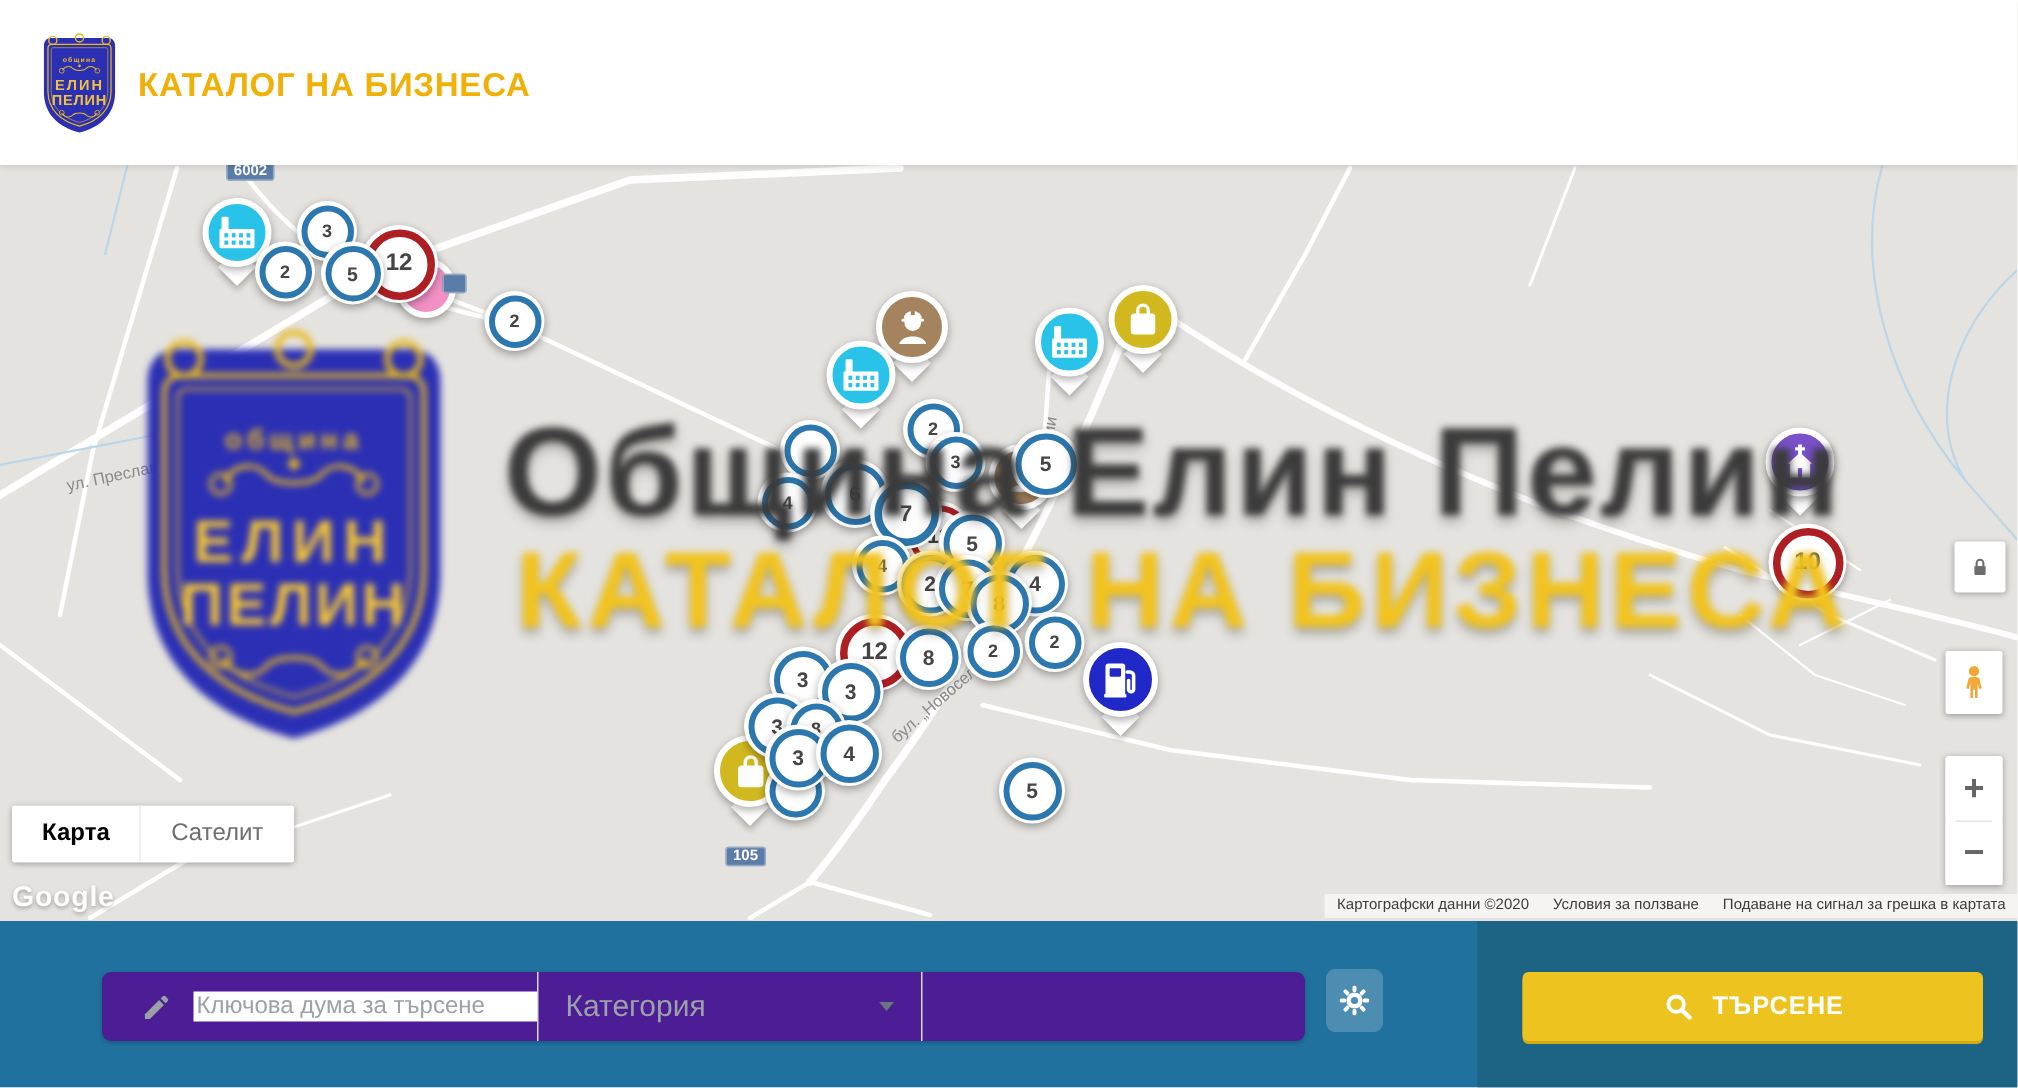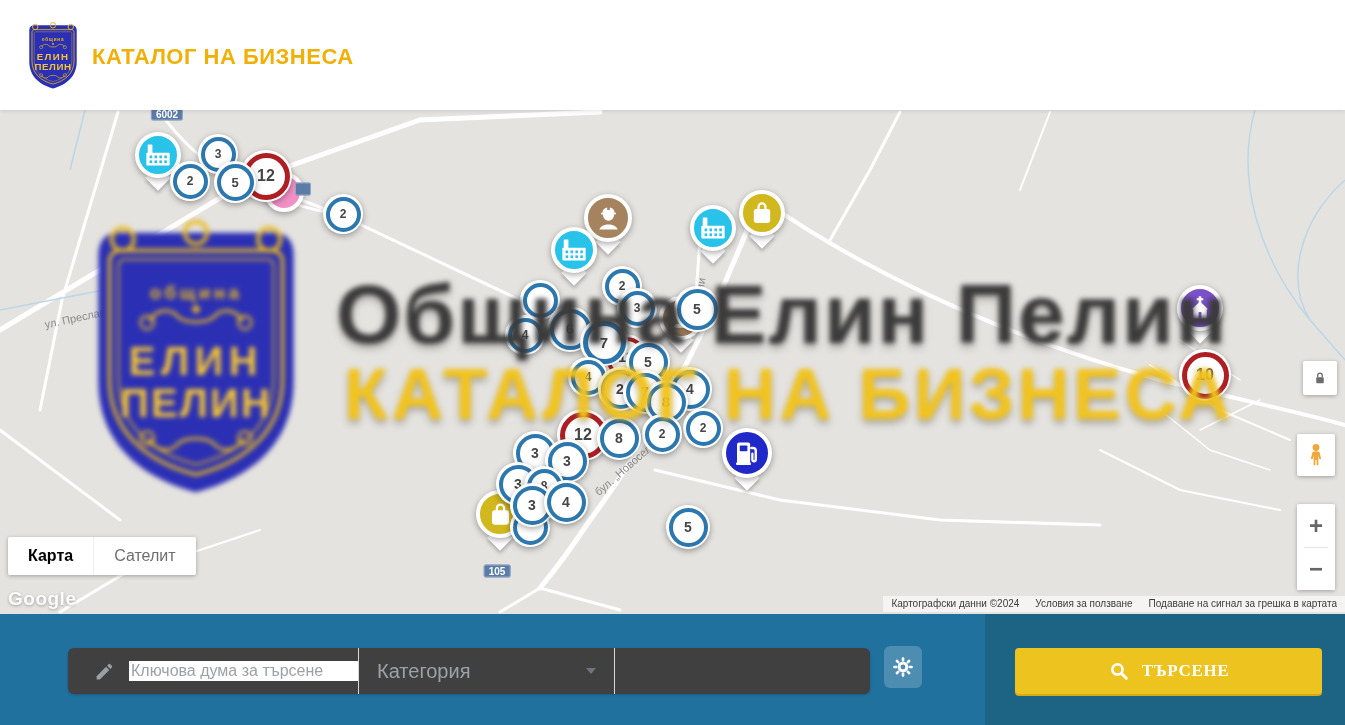--- a/index.html
+++ b/index.html
@@ -68,39 +68,39 @@
   .lock-btn{left:1303px;top:251px;width:34px;height:34px;}
   .pegman-btn{left:1297px;top:324px;width:38px;height:42px;}
   .zoomctl{left:1297px;top:394px;width:38px;height:86px;flex-direction:column;padding:0;}
   .zoomctl button{width:38px;height:42px;background:#fff;border:none;font-size:24px;font-weight:bold;
     color:#666;cursor:pointer;line-height:1;font-family:"Liberation Sans",sans-serif;}
   .zoom-div{width:24px;height:1px;background:#e6e6e6;}
 
   
   .searchbar{position:absolute;left:0;top:614px;width:1345px;height:111px;background:#20719E;}
   .search-right{position:absolute;right:0;top:0;width:360px;height:111px;background:#1D6384;}
-  .field-group{position:absolute;left:68px;top:34px;width:802px;height:46px;background:#404040;
+  .field-group{position:absolute;left:68px;top:34px;width:802px;height:46px;background:#4c1d95;
     border-radius:6px;display:flex;align-items:center;box-shadow:0 1px 3px rgba(0,0,0,0.2);}
   .fg-sec1{flex:0 0 290px;display:flex;align-items:center;gap:14px;padding-left:26px;box-sizing:border-box;}
   .fg-divider{width:1px;align-self:stretch;background:#d8d8d8;}
   .fg-sec2{flex:0 0 255px;display:flex;align-items:center;justify-content:space-between;
     padding:0 18px;box-sizing:border-box;font-size:20px;color:#9aa2a8;cursor:pointer;}
   .fg-sec3{flex:1;display:flex;align-items:center;justify-content:space-between;
     padding:0 18px;box-sizing:border-box;font-size:16px;color:#9aa2a8;cursor:pointer;}
   .fg-sec1 input{border:none;outline:none;font-size:16px;color:#333;width:225px;
     font-family:"Liberation Sans",sans-serif;}
   .fg-sec1 input::placeholder{color:#9aa2a8;}
   .chev{width:0;height:0;border-left:5.5px solid transparent;border-right:5.5px solid transparent;
     border-top:6.5px solid #6d767c;}
   .gear-btn{position:absolute;left:884px;top:32px;width:38px;height:42px;background:#4D8DB2;
     border:none;border-radius:6px;display:flex;align-items:center;justify-content:center;cursor:pointer;}
   .search-btn{position:absolute;left:1015px;top:34px;width:307px;height:46px;background:#ECC31F;
     border:none;border-radius:4px;color:#fff;font-weight:bold;font-size:17px;letter-spacing:.6px;
     display:flex;align-items:center;justify-content:center;gap:12px;cursor:pointer;
-    box-shadow:0 2px 0 #d2ab15;font-family:Liberation Serif, serif;}
+    box-shadow:0 2px 0 #d2ab15;font-family:Liberation Sans, sans-serif;}
 </style>
 </head>
 <body>
 
 <div class="header">
   <div class="logo-group">
     <svg class="crest-small" viewBox="0 0 200 256">
       <path d="M30,16 L170,16 C182,16 188,24 188,36 L188,150 C188,204 152,236 100,250 C48,236 12,204 12,150 L12,36 C12,24 18,16 30,16 Z" fill="#2B2FB4"></path>
       <circle cx="34" cy="22" r="10" fill="none" stroke="#E9BA1E" stroke-width="3.5"></circle>
       <circle cx="100" cy="16" r="10" fill="none" stroke="#E9BA1E" stroke-width="3.5"></circle>
@@ -435,21 +435,21 @@
   <div class="wm-sub">КАТАЛОГ НА БИЗНЕСА</div>
 
   <div class="maptype">
     <button class="active">Карта</button>
     <button class="inactive">Сателит</button>
   </div>
 
   <div class="google-logo">Google</div>
 
   <div class="attribution">
-    <span>Картографски данни ©2024</span>
+    <span>Картографски данни ©2020</span>
     <a href="#">Условия за ползване</a>
     <a href="#">Подаване на сигнал за грешка в картата</a>
   </div>
 
   <div class="ctl lock-btn">
     <svg viewBox="0 0 24 24" width="18" height="18">
       <rect x="7" y="11" width="10" height="8" rx="1.2" fill="#6d6d6d"></rect>
       <path d="M9 11 V8.5 a3 3 0 0 1 6 0 V11" fill="none" stroke="#6d6d6d" stroke-width="1.8"></path>
     </svg>
   </div>

